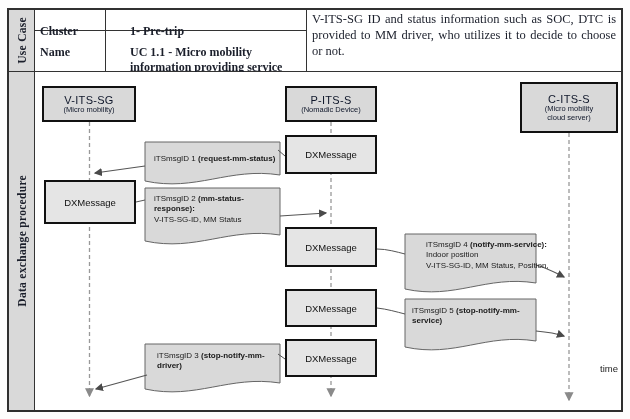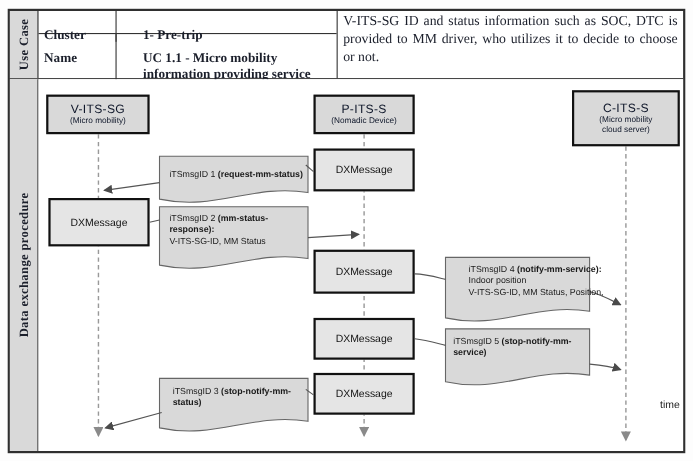--- a/index.html
+++ b/index.html
@@ -132,21 +132,21 @@
             <div class="doc-line">iTSmsgID 4 <b>(notify-mm-service):</b></div>
             <div class="doc-line">Indoor position</div>
             <div class="doc-line">V-ITS-SG-ID, MM Status, Position,</div>
           </div>
         <div class="doc-text" style="left:377px;top:234px;width:120px;">
             <div class="doc-line">iTSmsgID 5 <b>(stop-notify-mm-</b></div>
             <div class="doc-line"><b>service)</b></div>
           </div>
         <div class="doc-text" style="left:122px;top:279px;width:122px;">
             <div class="doc-line">iTSmsgID 3 <b>(stop-notify-mm-</b></div>
-            <div class="doc-line"><b>status)</b></div>
+            <div class="doc-line"><b>driver)</b></div>
           </div>
 
         <div class="time-label" style="left:565px;top:291px;">time</div>
       </div>
     </div>
 
   </div>
 </div>
 
 </body></html>

